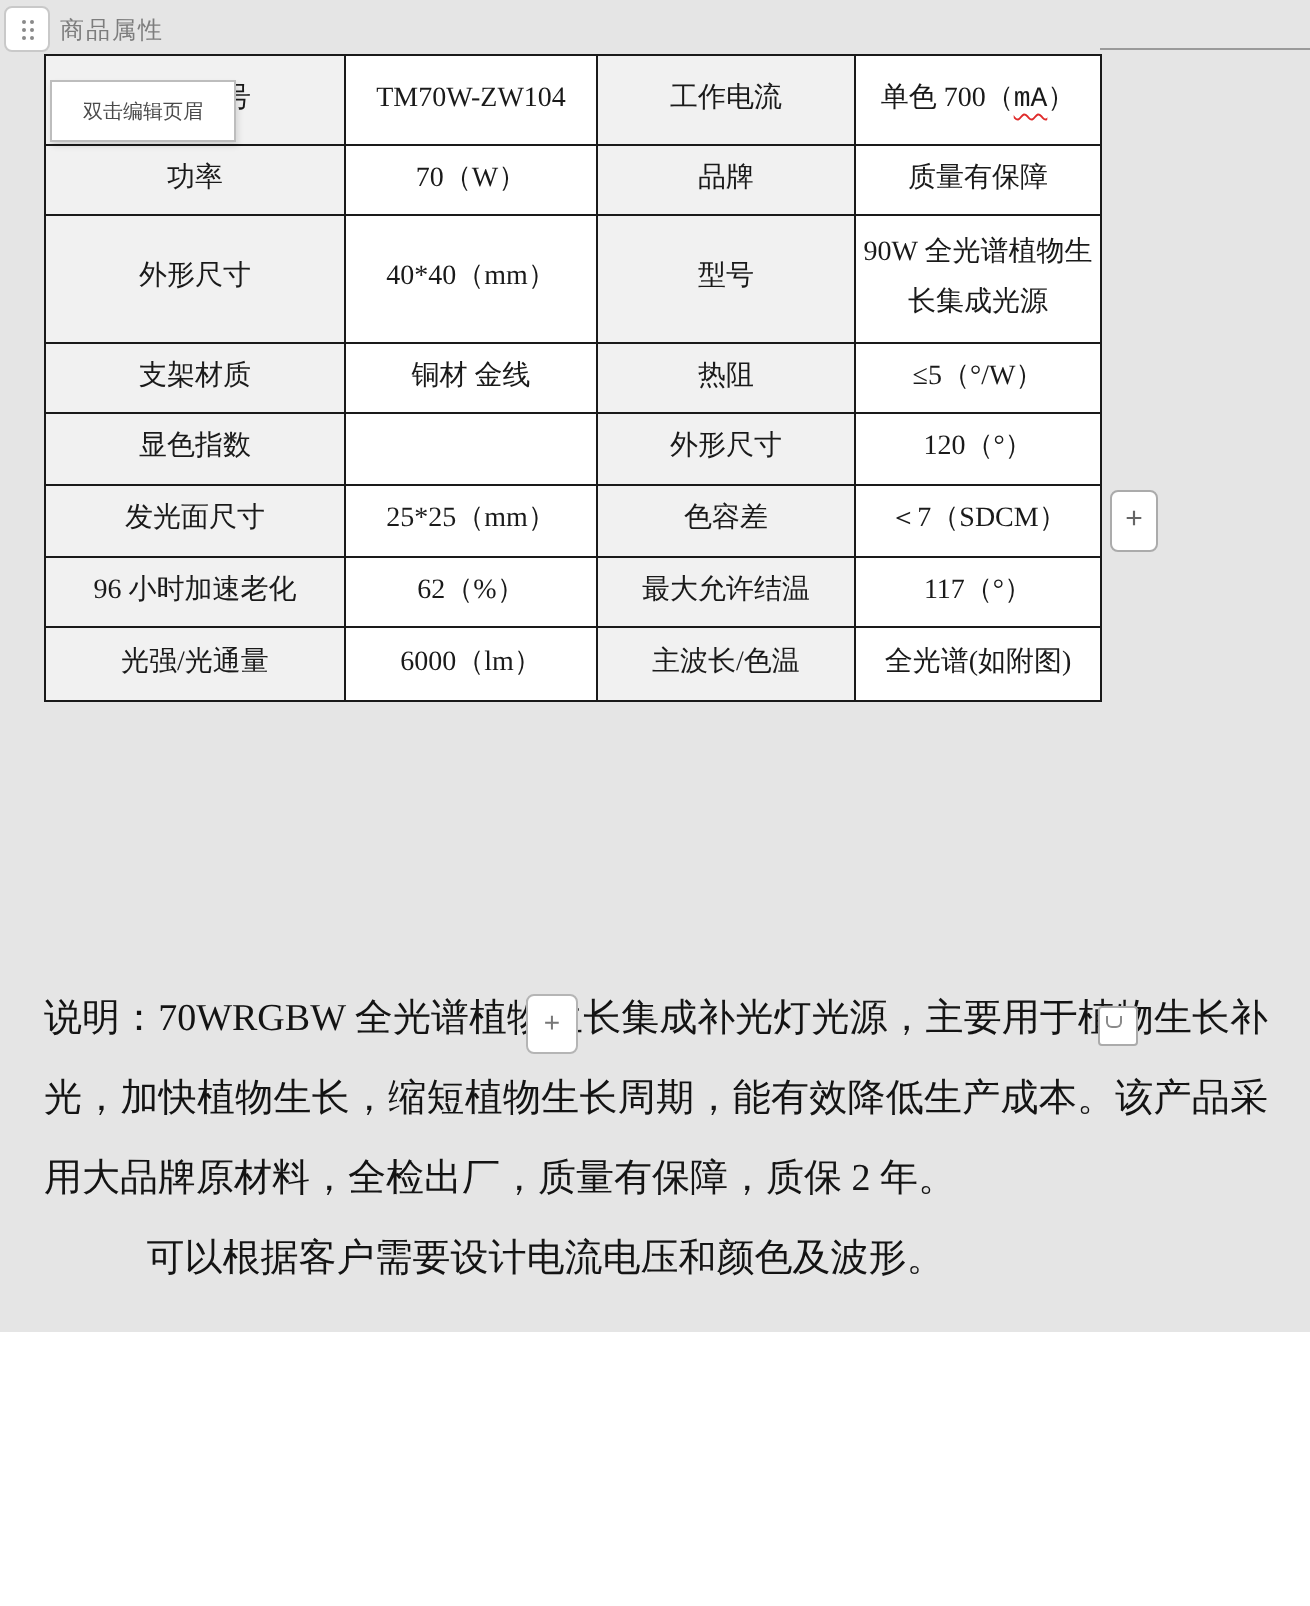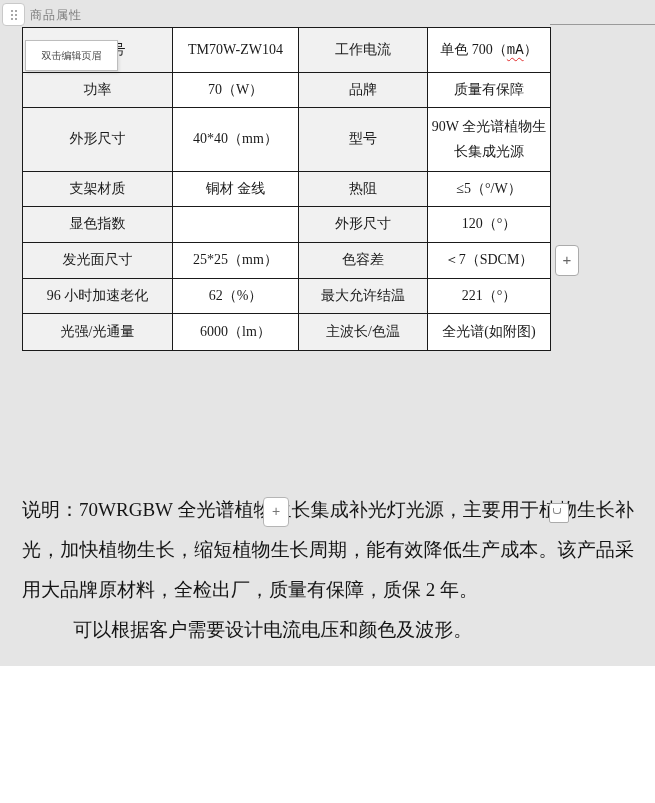--- a/index.html
+++ b/index.html
@@ -204,21 +204,21 @@
       <tr class="r7">
         <td class="lab">发光面尺寸</td>
         <td class="val">25*25（mm）</td>
         <td class="lab">色容差</td>
         <td class="val">＜7（SDCM）</td>
       </tr>
       <tr class="r8">
         <td class="lab">96 小时加速老化</td>
         <td class="val">62（%）</td>
         <td class="lab">最大允许结温</td>
-        <td class="val">221（°）</td>
+        <td class="val">117（°）</td>
       </tr>
       <tr class="r9">
         <td class="lab">光强/光通量</td>
         <td class="val">6000（lm）</td>
         <td class="lab">主波长/色温</td>
         <td class="val">全光谱(如附图)</td>
       </tr>
     </tbody>
   </table>
 

